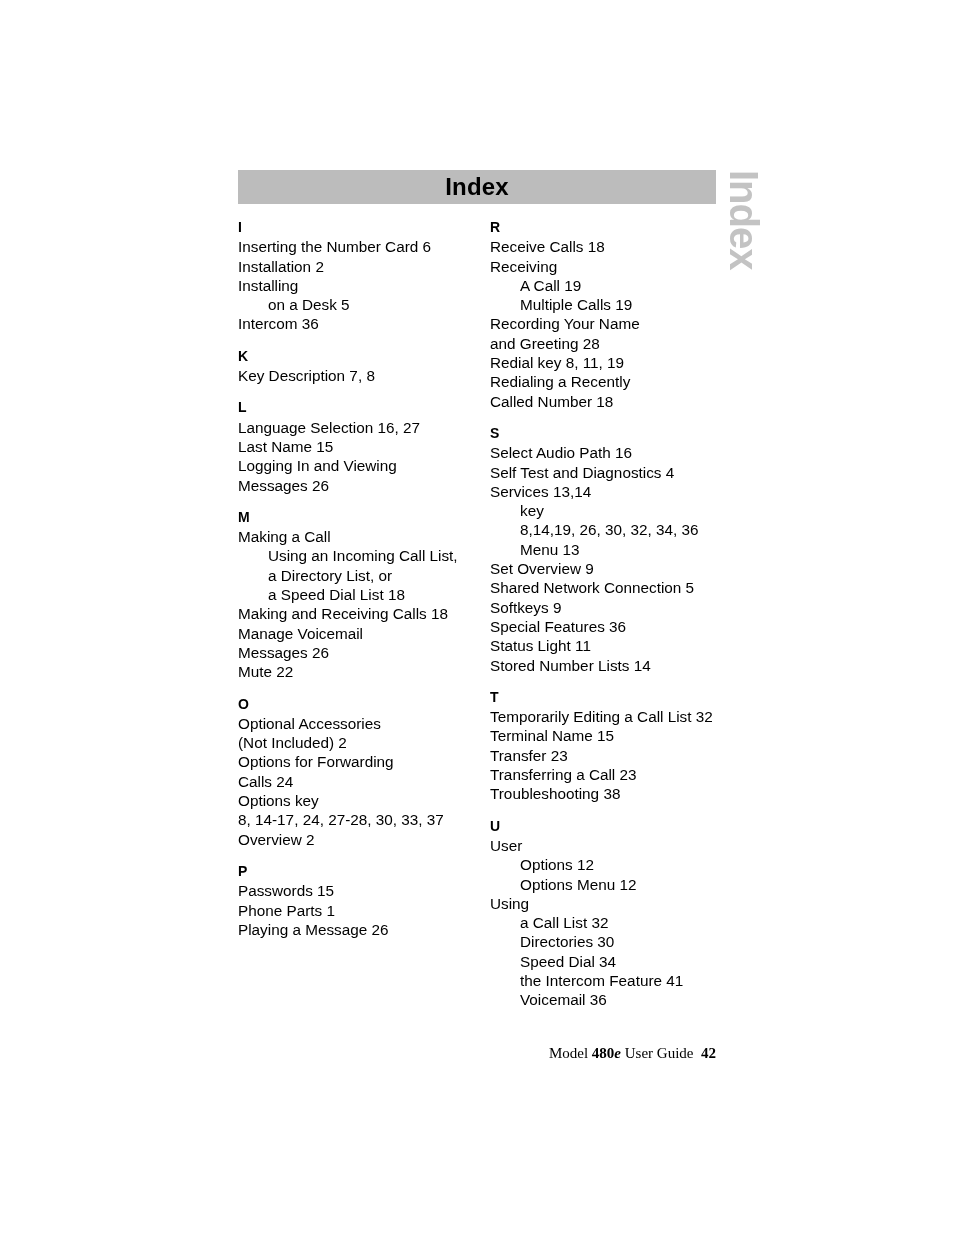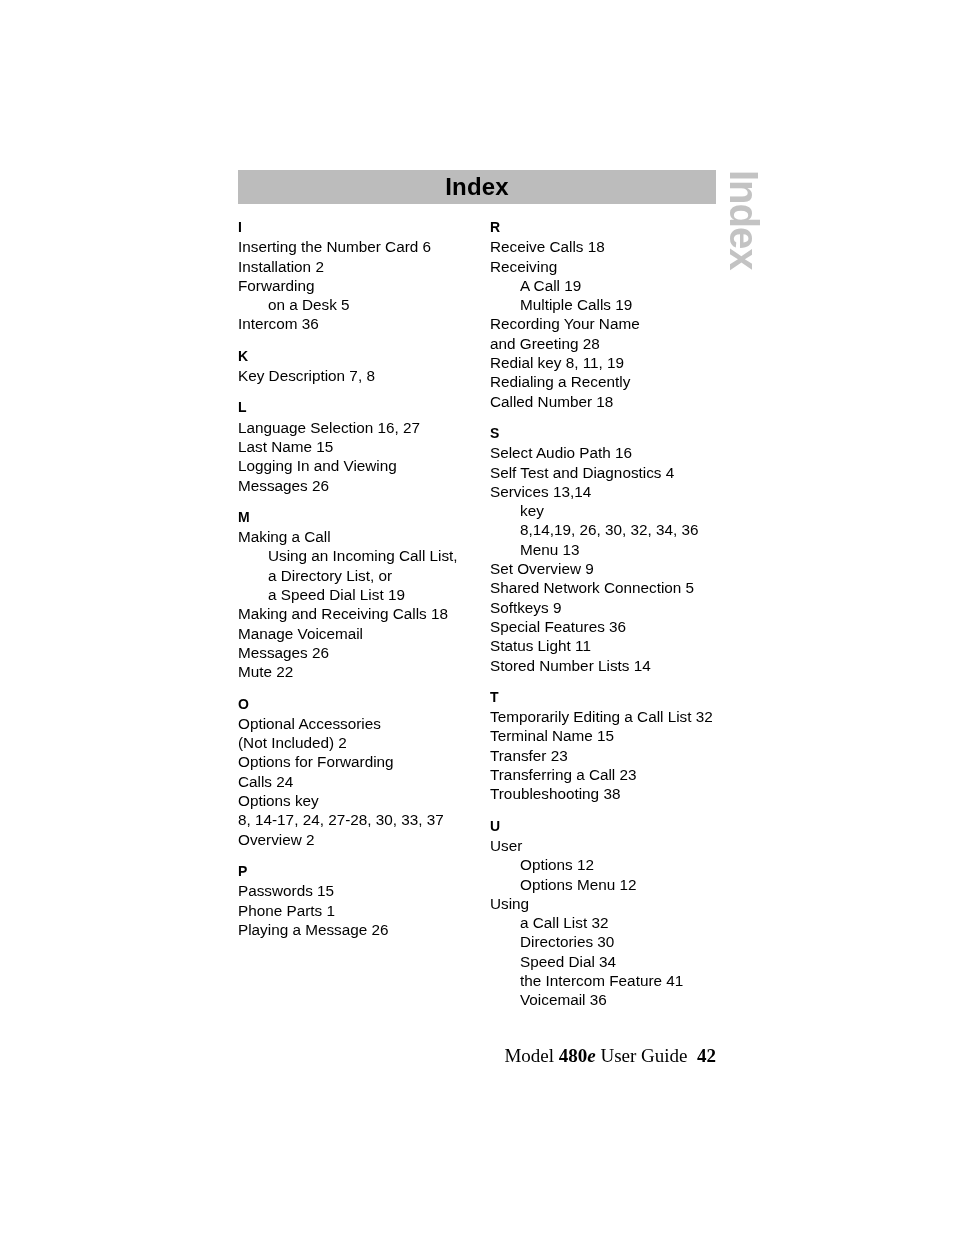--- a/index.html
+++ b/index.html
@@ -112,21 +112,21 @@
   }
 
   
   .footer {
     position: absolute;
     left: 238px;
     top: 1045px;
     width: 478px;
     text-align: right;
     font-family: "Liberation Serif", serif;
-    font-size: 19px;
+    font-size: 15px;
     color: #000000;
     white-space: pre;
   }
   .footer .model-num { font-weight: bold; }
   .footer .model-e { font-weight: bold; font-style: italic; }
   .footer .page-no { font-weight: bold; }
 </style>
 </head>
 <body>
 
@@ -139,41 +139,41 @@
   <div class="header-bar">
     <div class="header-title">Index</div>
   </div>
 
   <div class="columns">
     <div class="col col-left">
         <div class="section">
           <div class="section-letter">I</div>
           <div class="entry">Inserting the Number Card 6</div>
           <div class="entry">Installation 2</div>
-          <div class="entry">Forwarding</div>
+          <div class="entry">Installing</div>
           <div class="entry sub">on a Desk 5</div>
           <div class="entry">Intercom 36</div>
         </div>
         <div class="section">
           <div class="section-letter">K</div>
           <div class="entry">Key Description 7, 8</div>
         </div>
         <div class="section">
           <div class="section-letter">L</div>
           <div class="entry">Language Selection 16, 27</div>
           <div class="entry">Last Name 15</div>
           <div class="entry">Logging In and Viewing</div>
           <div class="entry">Messages 26</div>
         </div>
         <div class="section">
           <div class="section-letter">M</div>
           <div class="entry">Making a Call</div>
           <div class="entry sub">Using an Incoming Call List,</div>
           <div class="entry sub">a Directory List, or</div>
-          <div class="entry sub">a Speed Dial List 19</div>
+          <div class="entry sub">a Speed Dial List 18</div>
           <div class="entry">Making and Receiving Calls 18</div>
           <div class="entry">Manage Voicemail</div>
           <div class="entry">Messages 26</div>
           <div class="entry">Mute 22</div>
         </div>
         <div class="section">
           <div class="section-letter">O</div>
           <div class="entry">Optional Accessories</div>
           <div class="entry">(Not Included) 2</div>
           <div class="entry">Options for Forwarding</div>

